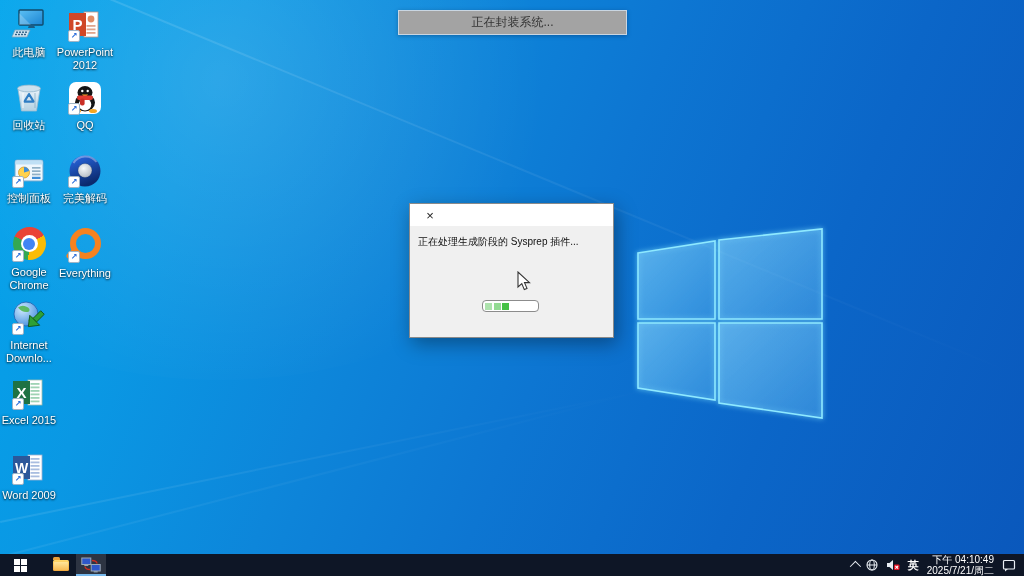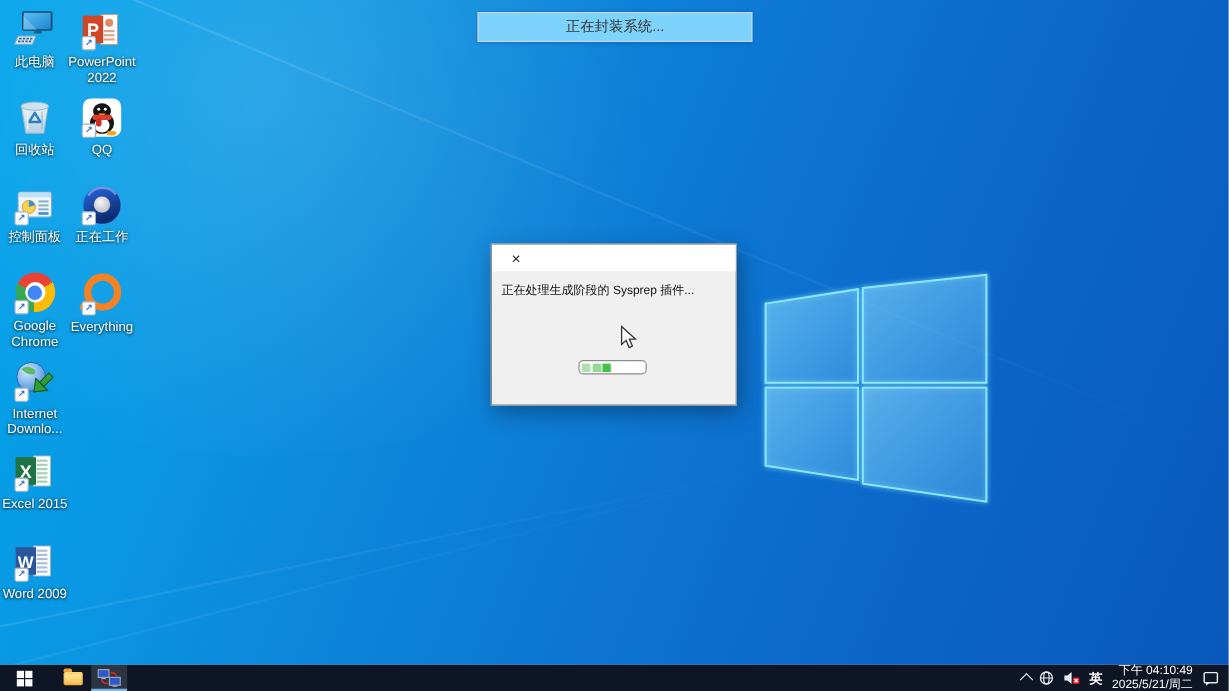--- a/index.html
+++ b/index.html
@@ -21,21 +21,21 @@
   }
   .ray{position:absolute;background:linear-gradient(to right,rgba(255,255,255,.35),rgba(255,255,255,0));height:2px;transform-origin:left top;}
   .ray.r1{left:110px;top:-2px;width:980px;transform:rotate(22.5deg);opacity:.35;}
   .ray.r2{left:0px;top:521px;width:660px;transform:rotate(-11.5deg);opacity:.28;}
   .ray.r3{left:0px;top:556px;width:680px;transform:rotate(-14.5deg);opacity:.2;}
   .winlogo{position:absolute;left:628px;top:220px;}
 
   
   .banner{
     position:absolute;left:398px;top:10px;width:229px;height:25px;
-    background:#7dd3fc;border:1px solid #c9d6e2;box-sizing:border-box;
+    background:#a3a3a3;border:1px solid #c9d6e2;box-sizing:border-box;
     display:flex;align-items:center;justify-content:center;
     font-size:12px;color:#333;box-shadow:0 1px 4px rgba(0,30,70,.35);
   }
 
   
   .di{position:absolute;width:58px;text-align:center;color:#fff;font-size:11px;line-height:13px;cursor:default;}
   .di .glyph{width:36px;height:36px;margin:0 auto 3px;position:relative;}
   .di .lbl{text-shadow:0 1px 2px rgba(0,0,0,.7),0 0 3px rgba(0,0,0,.45);word-wrap:break-word;text-align:center;}
   .badge{
     position:absolute;left:1px;bottom:1px;width:10px;height:10px;background:#fff;
@@ -166,21 +166,21 @@
       <rect x="17" y="5" width="14" height="25" fill="#fff" stroke="#c9957f" stroke-width=".8"></rect>
       <circle cx="24" cy="12" r="3.4" fill="#e08b63"></circle>
       <rect x="19.5" y="18" width="9" height="1.8" fill="#e0a58d"></rect>
       <rect x="19.5" y="21.5" width="9" height="1.8" fill="#e0a58d"></rect>
       <rect x="19.5" y="25" width="9" height="1.8" fill="#e0a58d"></rect>
       <rect x="2" y="6" width="17" height="23" fill="#d04727"></rect>
       <text x="10.5" y="23" font-size="15" font-weight="bold" fill="#fff" text-anchor="middle" font-family="Liberation Sans, sans-serif">P</text>
     </svg>
     <div class="badge">↗</div>
   </div>
-  <div class="lbl">PowerPoint 2022</div>
+  <div class="lbl">PowerPoint 2012</div>
 </div>
 
 <div class="di" id="di-recycle">
   <div class="glyph">
     <svg width="36" height="36" viewBox="0 0 36 36">
       <defs>
           <linearGradient id="rb" x1="0" y1="0" x2="0" y2="1">
         <stop offset="0" stop-color="#e9f3fa"></stop>
             <stop offset="1" stop-color="#b4d1e2"></stop>
           </linearGradient>
@@ -245,21 +245,21 @@
             <stop offset="1" stop-color="#aab2bc"></stop>
           </radialGradient>
       </defs>
       <path d="M18,2.5 C27,2.5 33.5,9.5 33.5,18 C33.5,26.5 27,33.5 18,33.5 C9,33.5 2.5,26.5 2.5,18 C2.5,9.5 9,2.5 18,2.5 Z" fill="url(#pdg)"></path>
       <path d="M6.5,10 A14,14 0 0 1 29.5,9" stroke="rgba(255,255,255,.35)" stroke-width="2" fill="none"></path>
       <circle cx="18" cy="17.5" r="7" fill="url(#pdc)"></circle>
       <circle cx="18" cy="17.5" r="7" fill="none" stroke="rgba(20,40,80,.35)" stroke-width=".8"></circle>
     </svg>
     <div class="badge">↗</div>
   </div>
-  <div class="lbl">正在工作</div>
+  <div class="lbl">完美解码</div>
 </div>
 
 <div class="di" id="di-chrome">
   <div class="glyph">
     <div class="chrome-ball"></div>
     <div class="badge">↗</div>
   </div>
   <div class="lbl">Google Chrome</div>
 </div>
 
@@ -384,20 +384,20 @@
     </svg>
     <svg width="14" height="12" viewBox="0 0 14 12">
       <polygon points="1,4 3.5,4 7,1 7,11 3.5,8 1,8" fill="#e8edf3"></polygon>
       <rect x="8" y="5.5" width="5.5" height="5.5" rx="1" fill="#e81123"></rect>
       <line x1="9.4" y1="6.9" x2="12.1" y2="9.6" stroke="#fff" stroke-width="1.1"></line>
       <line x1="12.1" y1="6.9" x2="9.4" y2="9.6" stroke="#fff" stroke-width="1.1"></line>
     </svg>
     <span class="ime">英</span>
     <div class="clock">
       <div>下午 04:10:49</div>
-      <div>2025/5/21/周二</div>
+      <div>2025/7/21/周二</div>
     </div>
     <svg width="14" height="13" viewBox="0 0 14 13">
       <rect x="1.5" y="1.5" width="11" height="8.5" rx="1" fill="none" stroke="#e8edf3" stroke-width="1.2"></rect>
       <polygon points="3,10 6,10 3,12.5" fill="#e8edf3"></polygon>
     </svg>
   </div>
 </div>
 
 </body></html>

